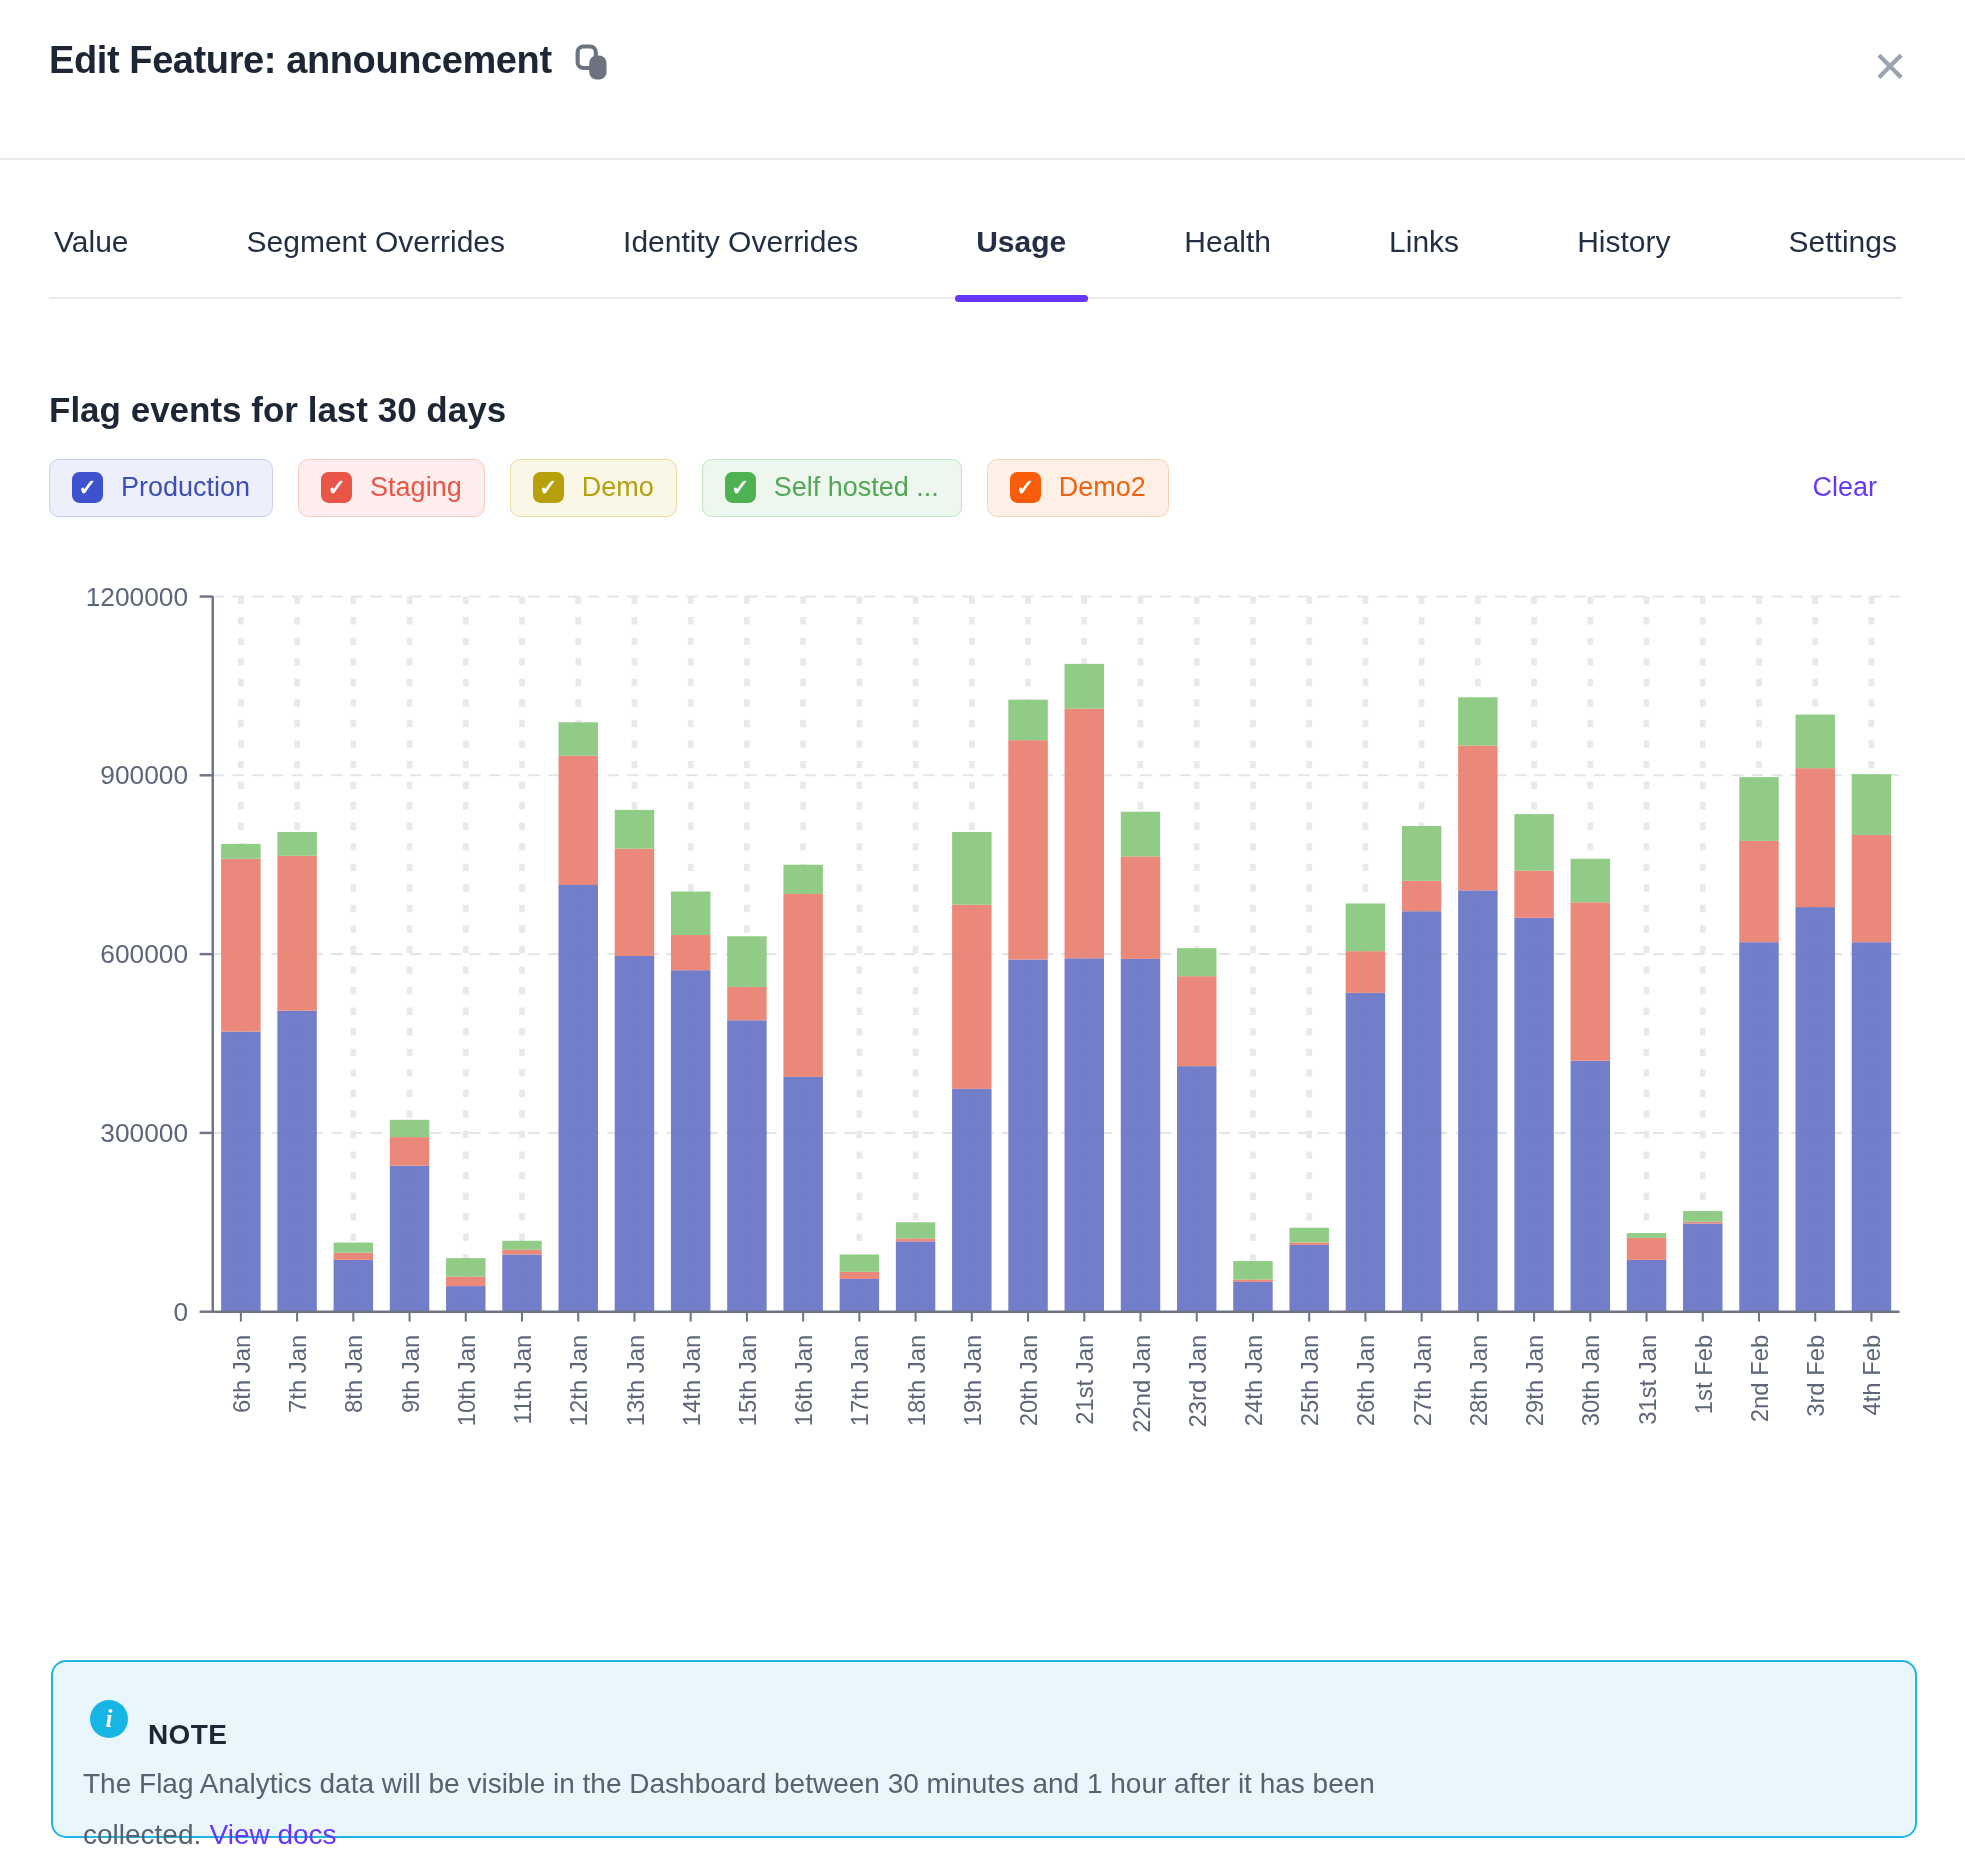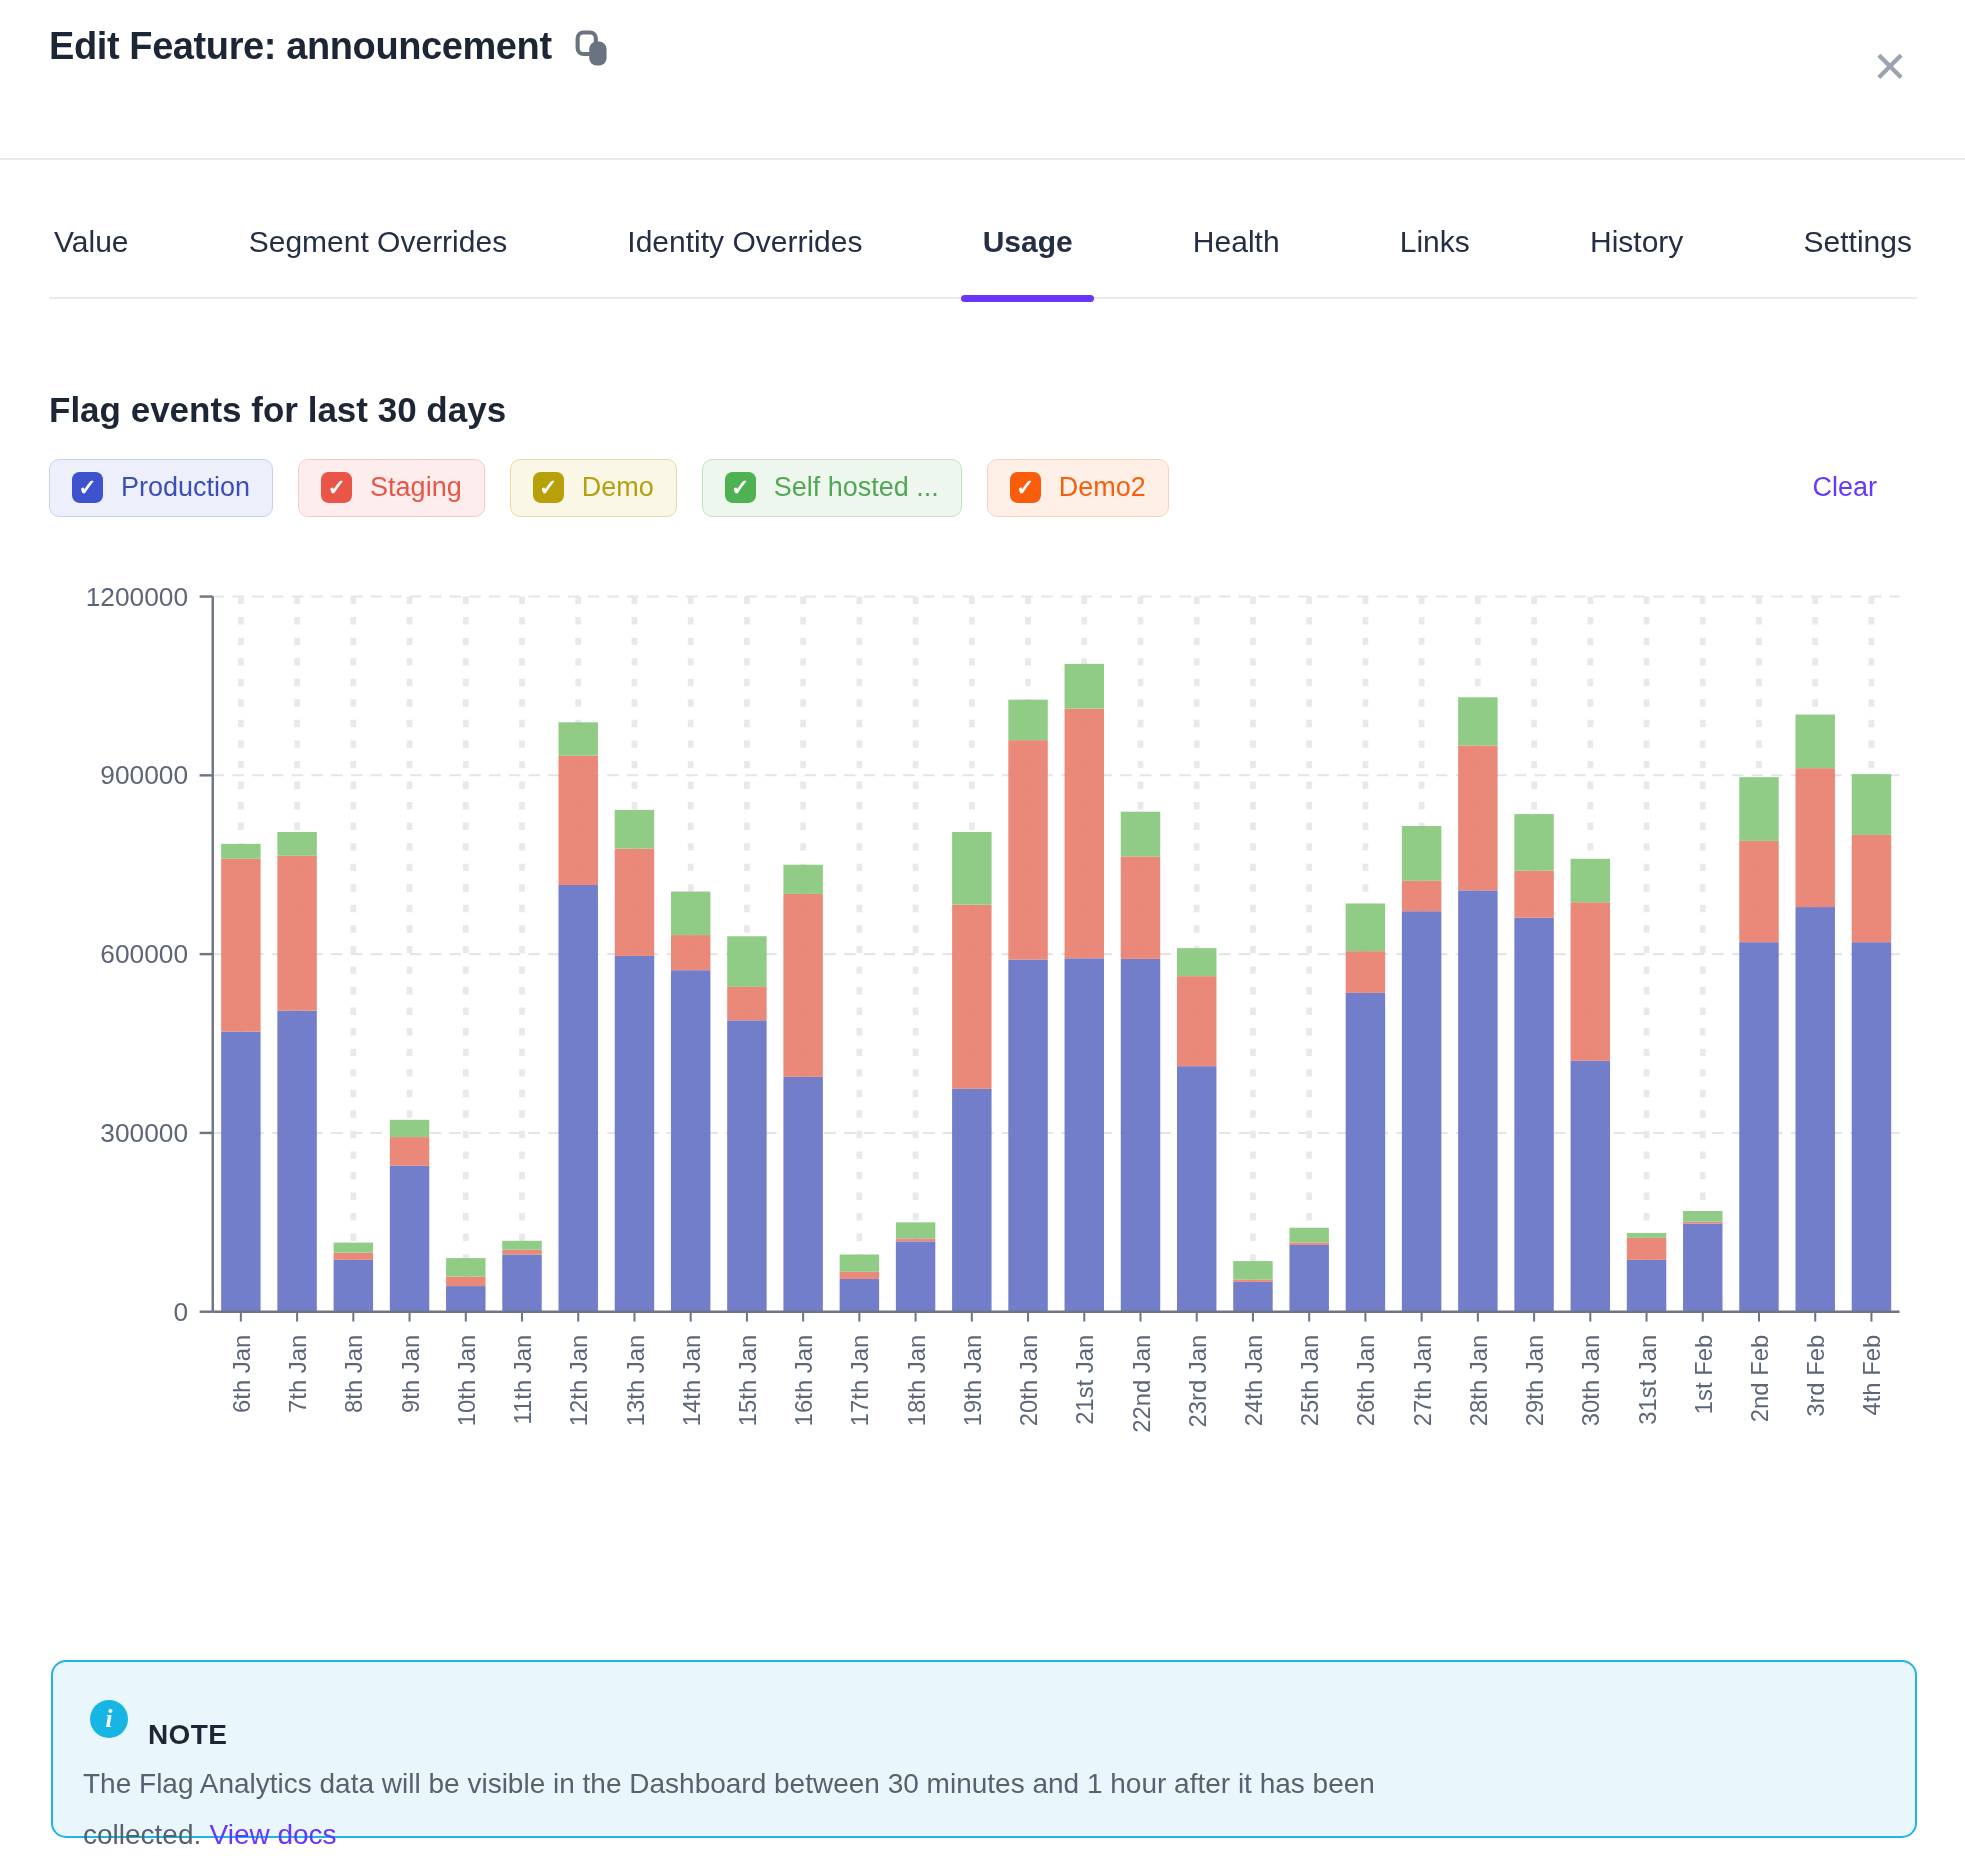--- a/index.html
+++ b/index.html
@@ -1,26 +1,26 @@
 <!DOCTYPE html>
 <html style="--accent: #6837fc;font-size:13px"><head>
 <meta charset="utf-8">
 <style>
   html,body{margin:0;padding:0;background:#ffffff;}
   body{width:1966px;height:1873px;position:relative;font-family:"Liberation Sans",sans-serif;color:#1d2634;overflow:hidden;}
 
   
-  .header-title{position:absolute;top:25px;left:49px;display:flex;align-items:center;gap:23px;}
+  .header-title{position:absolute;top:39px;left:49px;display:flex;align-items:center;gap:23px;}
   .header-title h1{margin:0;font-size:38px;font-weight:700;color:#1d2634;letter-spacing:-0.4px;}
   .copy-icon{display:inline-flex;align-items:flex-end;cursor:pointer;margin-top:5px;}
   .close-btn{position:absolute;top:46px;right:58px;font-size:43px;line-height:1;color:#9aa3af;cursor:pointer;font-weight:400;}
   .header-divider{position:absolute;top:158px;left:0;width:100%;height:1.6px;background:#e9ebee;}
 
   
-  .tabs{position:absolute;top:215px;left:49px;right:49px;display:flex;justify-content:space-between;border-bottom:2.5px solid #e9eaee;}
+  .tabs{position:absolute;top:215px;left:49px;right:64px;display:flex;justify-content:space-between;border-bottom:2.5px solid #e9eaee;}
   .tab{position:relative;font-size:30px;color:#242e44;padding:10px 5px 38px 5px;cursor:pointer;white-space:nowrap;}
   .tab.active{font-weight:700;}
   .tab.active::after{content:"";position:absolute;left:-16.4px;right:-16.4px;bottom:-5px;height:7.4px;border-radius:4.1px;background:var(--accent,#6837fc);}
 
   
   .section-title{position:absolute;top:390px;left:49px;margin:0;font-size:35px;font-weight:700;color:#1d2634;text-align:right;}
   .legend-row{position:absolute;top:459px;left:49px;right:89px;display:flex;align-items:center;gap:25px;}
   .chip{display:inline-flex;align-items:center;gap:18px;border:1.6px solid;border-radius:10px;padding:12.3px 22px;font-size:27px;cursor:pointer;background:#fff;}
   .chip .cb{width:31px;height:31px;border-radius:7.4px;display:flex;align-items:center;justify-content:center;color:#fff;font-size:22px;font-weight:700;flex:none;}
   .clear-link{margin-left:auto;font-size:27px;font-weight:500;color:var(--accent,#6837fc);cursor:pointer;}

